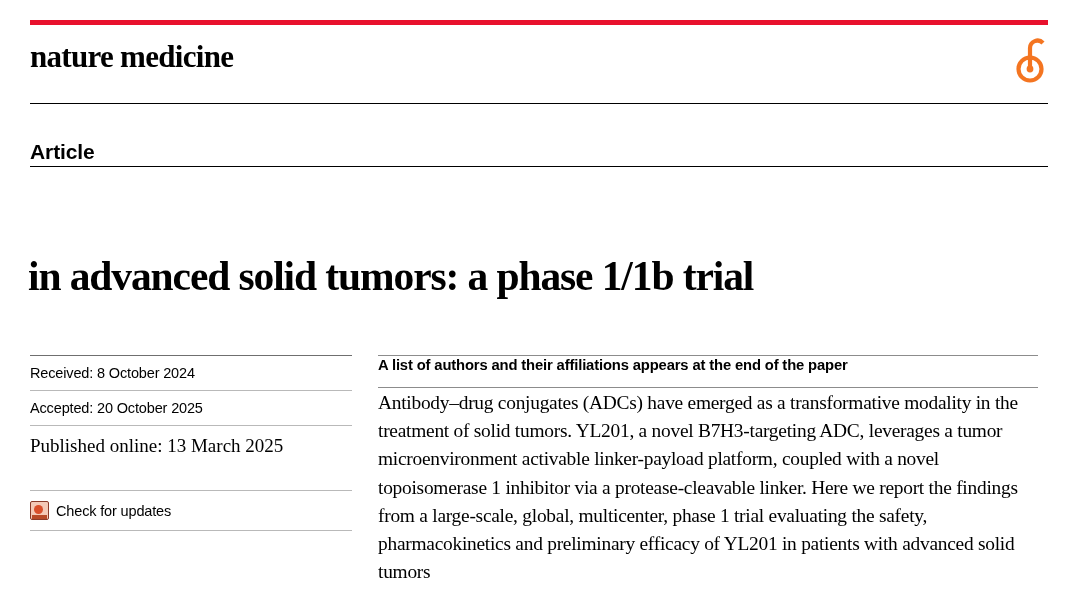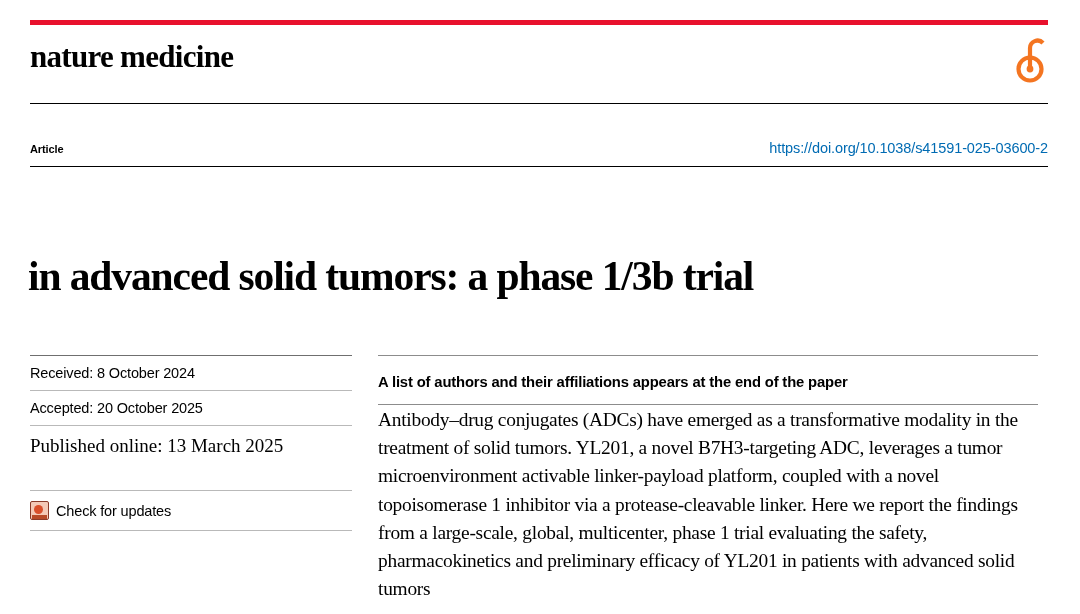--- a/index.html
+++ b/index.html
@@ -70,21 +70,21 @@
     left: 30px;
     top: 140px;
     width: 1018px;
     display: flex;
     align-items: baseline;
     justify-content: space-between;
   }
   .article-label {
     font-family: "Liberation Sans", sans-serif;
     font-weight: bold;
-    font-size: 11px;
+    font-size: 21px;
     letter-spacing: -0.1px;
   }
   .doi-link {
     font-family: "Liberation Sans", sans-serif;
     font-size: 14.5px;
     color: #006bb3;
     text-decoration: none;
     letter-spacing: -0.1px;
   }
   .label-rule {
@@ -177,21 +177,21 @@
     position: absolute;
     left: 378px;
     top: 355px;
     width: 660px;
   }
   .authors-note {
     font-family: "Liberation Sans", sans-serif;
     font-weight: bold;
     font-size: 14.8px;
     letter-spacing: -0.15px;
-    padding-top: 17px;
+    padding-top: 0;
     padding-bottom: 14px;
   }
   .abstract-rule {
     border-top: 1px solid #8c8c8c;
     width: 660px;
     height: 1px;
   }
   .abstract {
     font-family: "Liberation Serif", serif;
     font-size: 19.4px;
@@ -216,27 +216,26 @@
       <path d="M20 30.5 L20 11 a7.5 7.5 0 0 1 13 -5" fill="none" stroke="#f47521" stroke-width="4.2" stroke-linecap="butt"></path>
       <circle cx="20" cy="32" r="11.5" fill="none" stroke="#f47521" stroke-width="4.2"></circle>
       <circle cx="20" cy="32" r="3.4" fill="#f47521"></circle>
     </svg>
   </div>
 
   <div class="masthead-rule"></div>
 
   <div class="label-row">
     <span class="article-label">Article</span>
-    <a class="doi-link" href="#">https://doi.org/10.1038/s41591-025-03600-2</a>
   </div>
   <div class="label-rule"></div>
 
   <h1 class="paper-title">
     <br>
-    <span>in advanced solid tumors: a phase 1/3b trial</span>
+    <span>in advanced solid tumors: a phase 1/1b trial</span>
   </h1>
 
   <div class="left-col">
     <div class="meta-row">Received: 8 October 2024</div>
     <div class="meta-row">Accepted: 20 October 2025</div>
     <div class="meta-row serif">Published online: 13 March 2025</div>
     <div class="meta-row check">
       <span class="check-badge"></span>
       <span>Check for updates</span>
     </div>

